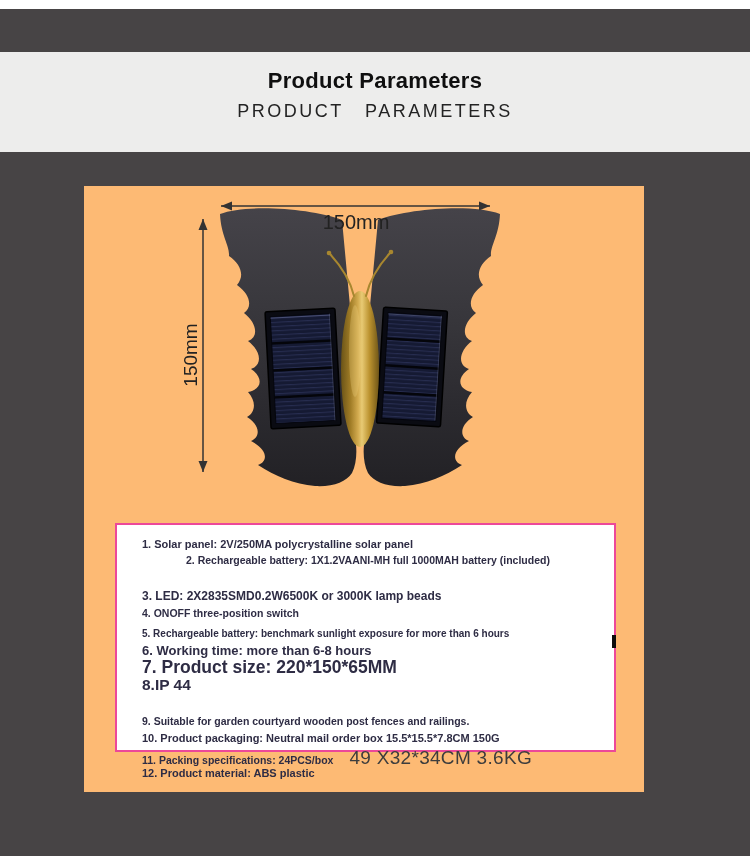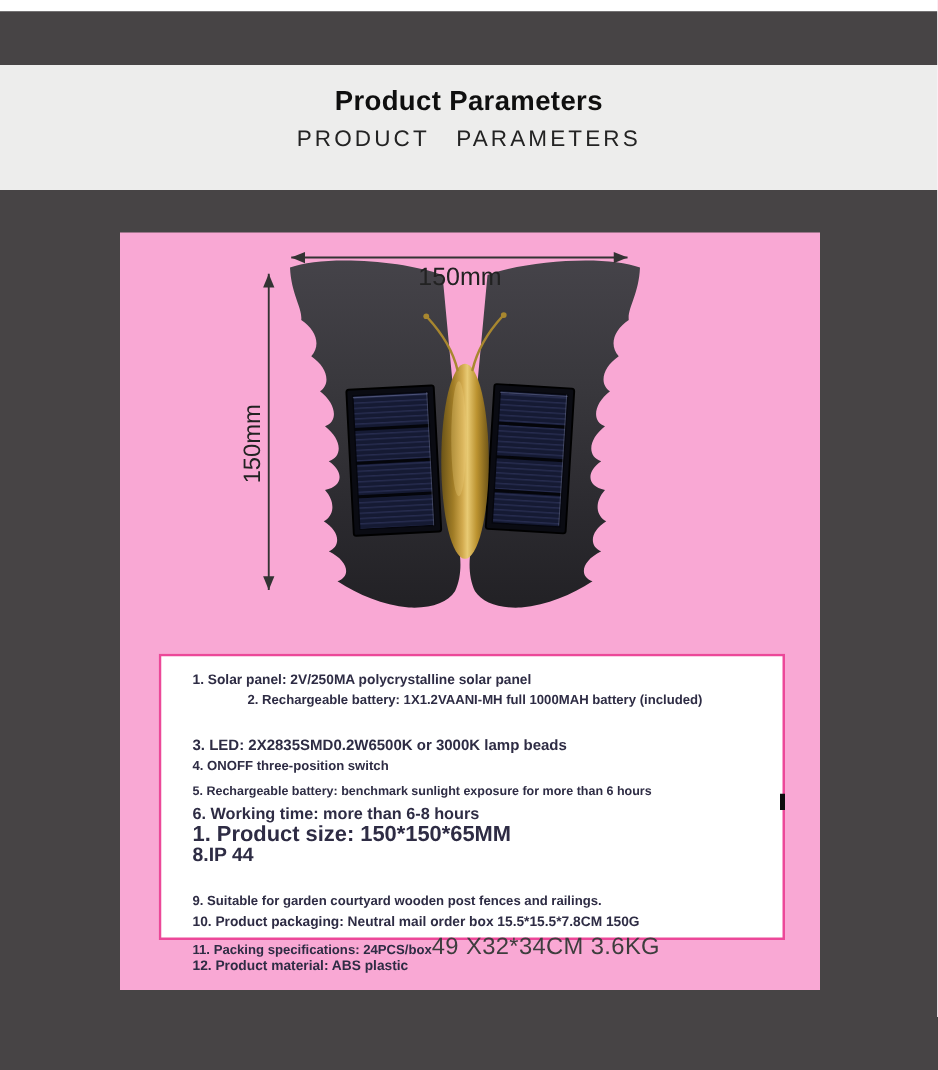--- a/index.html
+++ b/index.html
@@ -7,21 +7,21 @@
     position:relative;width:750px;height:856px;background:#ffffff;overflow:hidden;
     font-family:"Liberation Sans", sans-serif;
   }
   
   .band-dark-top{position:absolute;left:0;top:9px;width:750px;height:43px;background:#474445;}
   .band-light{position:absolute;left:0;top:52px;width:750px;height:100px;background:#ededec;text-align:center;}
   .page-title{margin-top:16px;font-size:22px;font-weight:700;color:#0f0f0f;letter-spacing:.3px;}
   .page-subtitle{margin-top:7px;font-size:18px;font-weight:400;color:#232323;letter-spacing:2.5px;word-spacing:14px;}
   .band-dark-main{position:absolute;left:0;top:152px;width:750px;height:704px;background:#474445;}
   
-  .card{position:absolute;left:96px;top:186px;width:560px;height:606px;background:#f9a8d4;}
+  .card{position:absolute;left:84px;top:186px;width:560px;height:606px;background:#fdba74;}
   .card svg{position:absolute;left:0;top:0;}
   .dim-label-w{position:absolute;left:232px;top:25px;width:80px;text-align:center;
     font-size:20px;color:#222;}
   .dim-label-h{position:absolute;left:67px;top:157px;width:80px;height:24px;line-height:24px;text-align:center;
     font-size:19px;color:#222;transform:rotate(-90deg);}
   
   .spec-box{position:absolute;left:31px;top:337px;width:501px;height:229px;border:2px solid #ec4899;
     background:#ffffff;box-sizing:border-box;padding:11px 8px 0 25px;}
   .spec-box .row{white-space:nowrap;overflow:visible;color:#2e2c44;font-weight:700;}
   .r1 {height:17px;line-height:17px;font-size:11px;}
@@ -29,21 +29,21 @@
   .r3 {height:16px;line-height:16px;font-size:12px;color:#262051;margin-top:20px;}
   .r4 {height:21px;line-height:19px;font-size:10.5px;}
   .r5 {height:17px;line-height:17px;font-size:10px;}
   .r6 {height:17px;line-height:17px;font-size:13px;}
   .r7 {height:16px;line-height:17px;font-size:17.5px;color:#262051;}
   .r8 {height:18px;line-height:19px;font-size:15.5px;font-weight:400;color:#35353f;}
   .r9 {height:16px;line-height:17px;font-size:10.5px;margin-top:20px;}
   .r10{height:21px;line-height:19px;font-size:11px;}
   .r11{height:15px;line-height:15px;font-size:10.5px;}
   .r12{height:16px;line-height:17px;font-size:11px;}
-  .big-pack{font-size:19px;font-weight:400;color:#3d3d3d;letter-spacing:.3px;}
+  .big-pack{font-size:19px;font-weight:400;color:#3d3d3d;margin-left:16px;letter-spacing:.3px;}
   .tick{position:absolute;right:-2px;top:110px;width:4px;height:13px;background:#0d0d0d;}
 </style>
 </head>
 <body>
 
 <div class="page">
 
   <div class="band-dark-top"></div>
 
   <div class="band-light">
@@ -137,21 +137,21 @@
     <div class="dim-label-w">150mm</div>
     <div class="dim-label-h">150mm</div>
 
     <div class="spec-box">
       <div class="row r1">1. Solar panel: 2V/250MA polycrystalline solar panel</div>
       <div class="row r2">2. Rechargeable battery: 1X1.2VAANI-MH full 1000MAH battery (included)</div>
       <div class="row r3">3. LED: 2X2835SMD0.2W6500K or 3000K lamp beads</div>
       <div class="row r4">4. ONOFF three-position switch</div>
       <div class="row r5">5. Rechargeable battery: benchmark sunlight exposure for more than 6 hours</div>
       <div class="row r6">6. Working time: more than 6-8 hours</div>
-      <div class="row r7">1. Product size: 150*150*65MM</div>
+      <div class="row r7">7. Product size: 220*150*65MM</div>
       <div class="row r8">8.IP 44</div>
       <div class="row r9">9. Suitable for garden courtyard wooden post fences and railings.</div>
       <div class="row r10">10. Product packaging: Neutral mail order box 15.5*15.5*7.8CM 150G</div>
       <div class="row r11">
         <span>11. Packing specifications: 24PCS/box</span><span class="big-pack">49 X32*34CM 3.6KG</span>
       </div>
       <div class="row r12">12. Product material: ABS plastic</div>
       <div class="tick"></div>
     </div>
 

